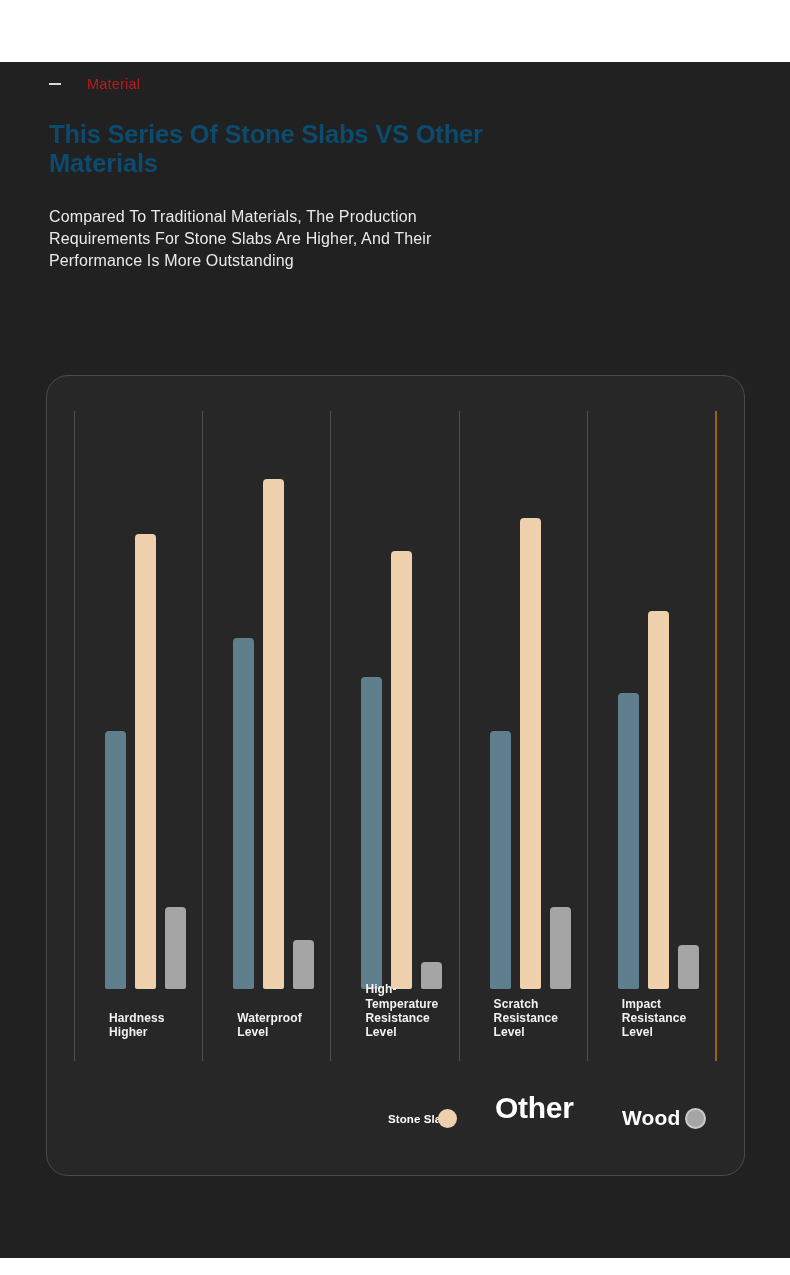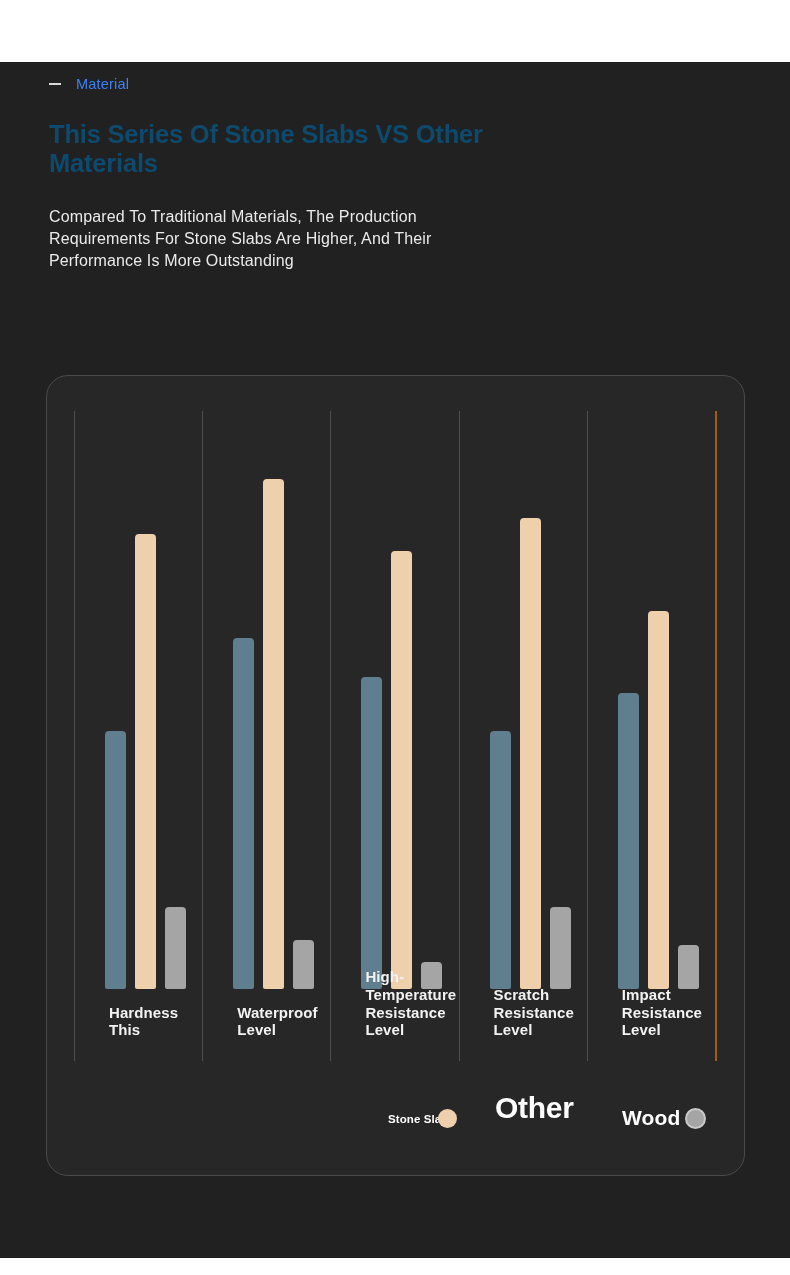--- a/index.html
+++ b/index.html
@@ -28,22 +28,22 @@
     height: 1196px;
     background: #212121;
   }
 
   
   .header { position: absolute; left: 49px; top: 74px; width: 600px; }
 
   .eyebrow {
     display: flex;
     align-items: center;
-    gap: 15px;
-    color: #3b82f6;
+    gap: 26px;
+    color: #b91c1c;
     font-size: 14.5px;
     letter-spacing: .2px;
     height: 20px;
   }
   .eyebrow .dash {
     display: inline-block;
     width: 12px;
     height: 1.5px;
     background: #d8d8d8;
     flex: 0 0 auto;
@@ -118,21 +118,21 @@
     width: 21px;
     border-radius: 4px 4px 2px 2px;
     flex: 0 0 auto;
   }
 
   .glabel {
     position: absolute;
     left: 34px;
     bottom: 22px;
     color: #f2f2f2;
-    font-size: 15px;
+    font-size: 12px;
     font-weight: bold;
     line-height: 1.18;
     letter-spacing: .1px;
     white-space: pre-line;
   }
 
   
   .legend {
     position: absolute;
     left: 0;
@@ -186,21 +186,21 @@
 
     <div class="plot">
       <div class="groups" id="groups">
           <div class="group">
             <div class="bars">
               <div class="bar" title="Stone Slabs — Hardness Level: 47" style="height: 257.56px; background: rgb(95, 126, 142);"></div>
               <div class="bar" title="Marble — Hardness Level: 83" style="height: 454.84px; background: rgb(239, 208, 172);"></div>
               <div class="bar" title="Wood — Hardness Level: 15" style="height: 82.2px; background: rgb(165, 165, 165);"></div>
             </div>
             <div class="glabel">Hardness
-This</div>
+Higher</div>
           </div>
           <div class="group">
             <div class="bars">
               <div class="bar" title="Stone Slabs — Waterproof Level: 64" style="height: 350.72px; background: rgb(95, 126, 142);"></div>
               <div class="bar" title="Marble — Waterproof Level: 93" style="height: 509.64px; background: rgb(239, 208, 172);"></div>
               <div class="bar" title="Wood — Waterproof Level: 9" style="height: 49.32px; background: rgb(165, 165, 165);"></div>
             </div>
             <div class="glabel">Waterproof
 Level</div>
           </div>

